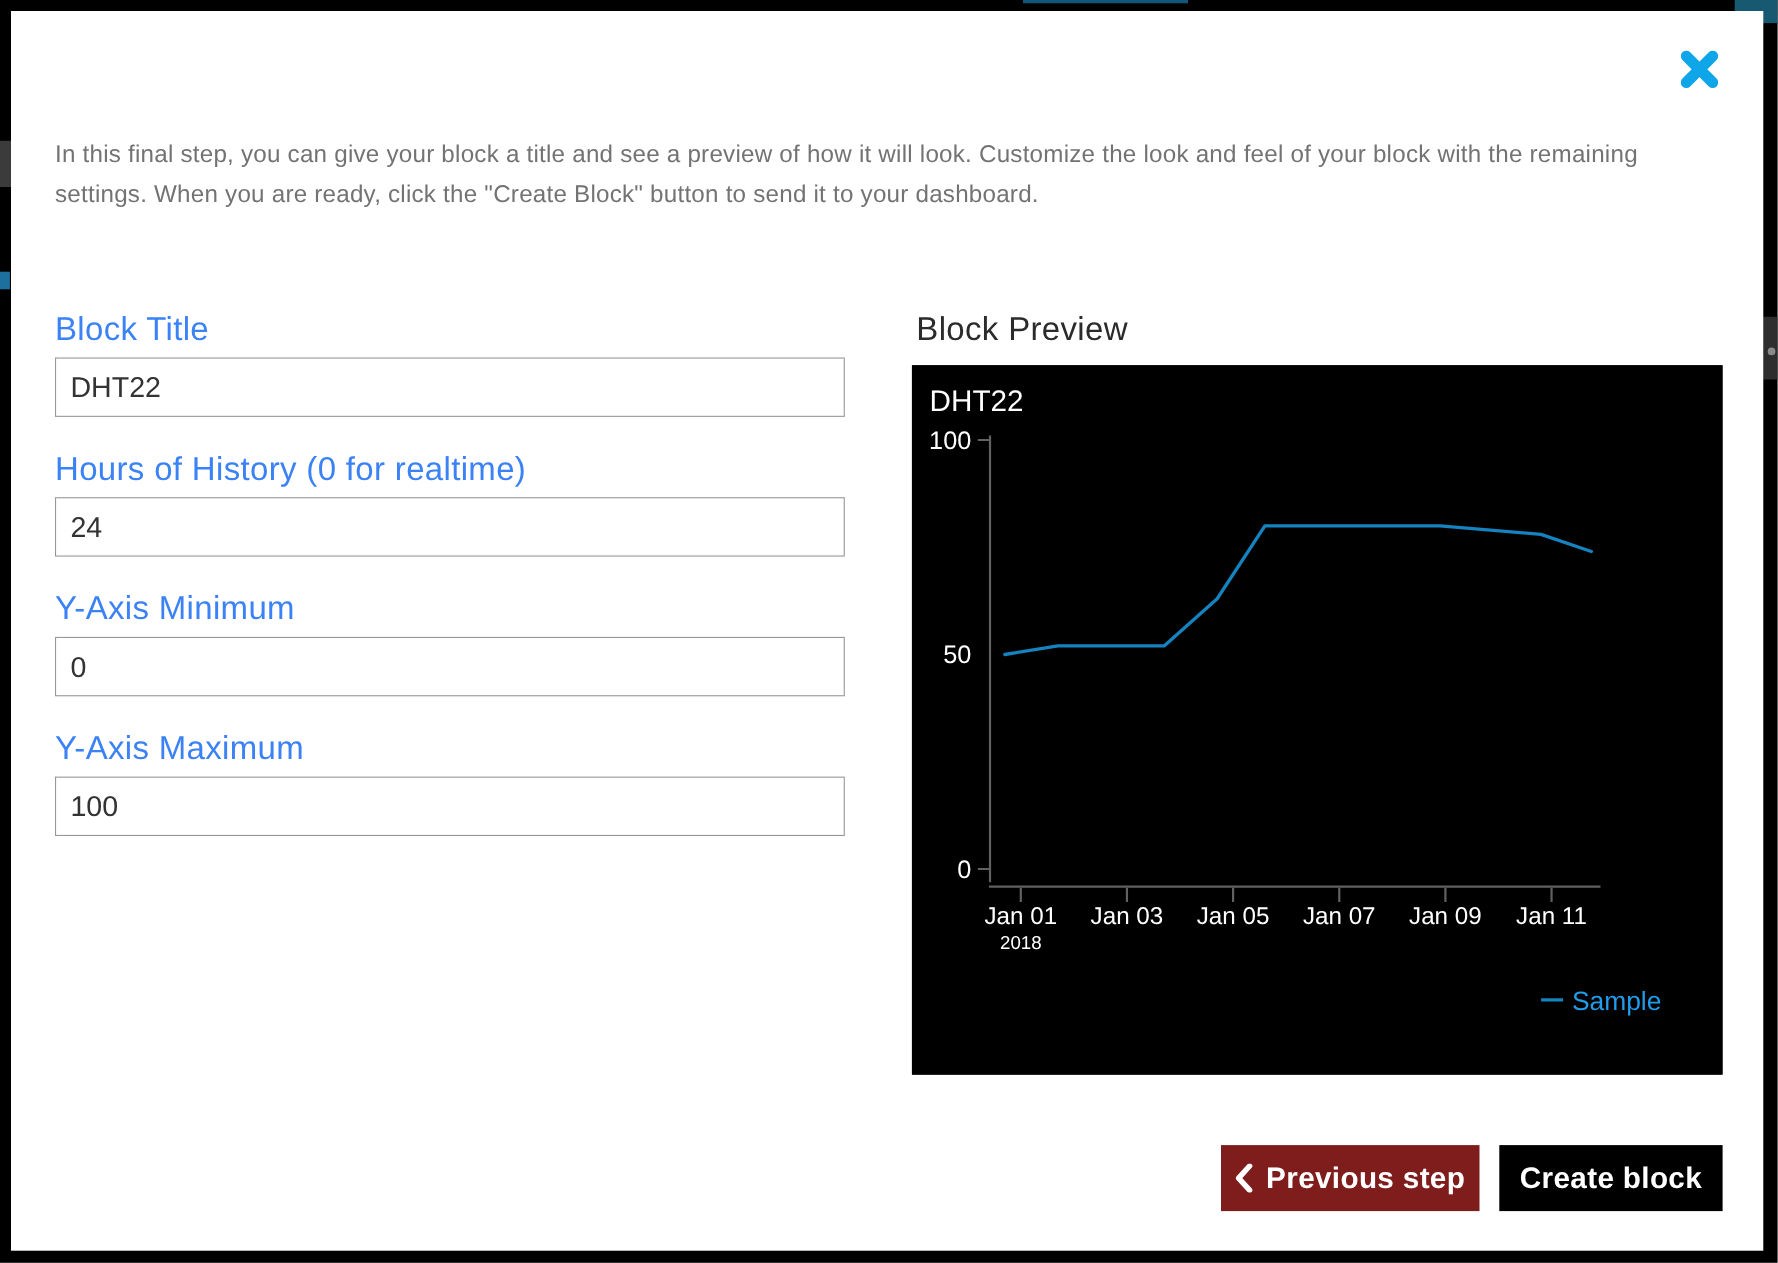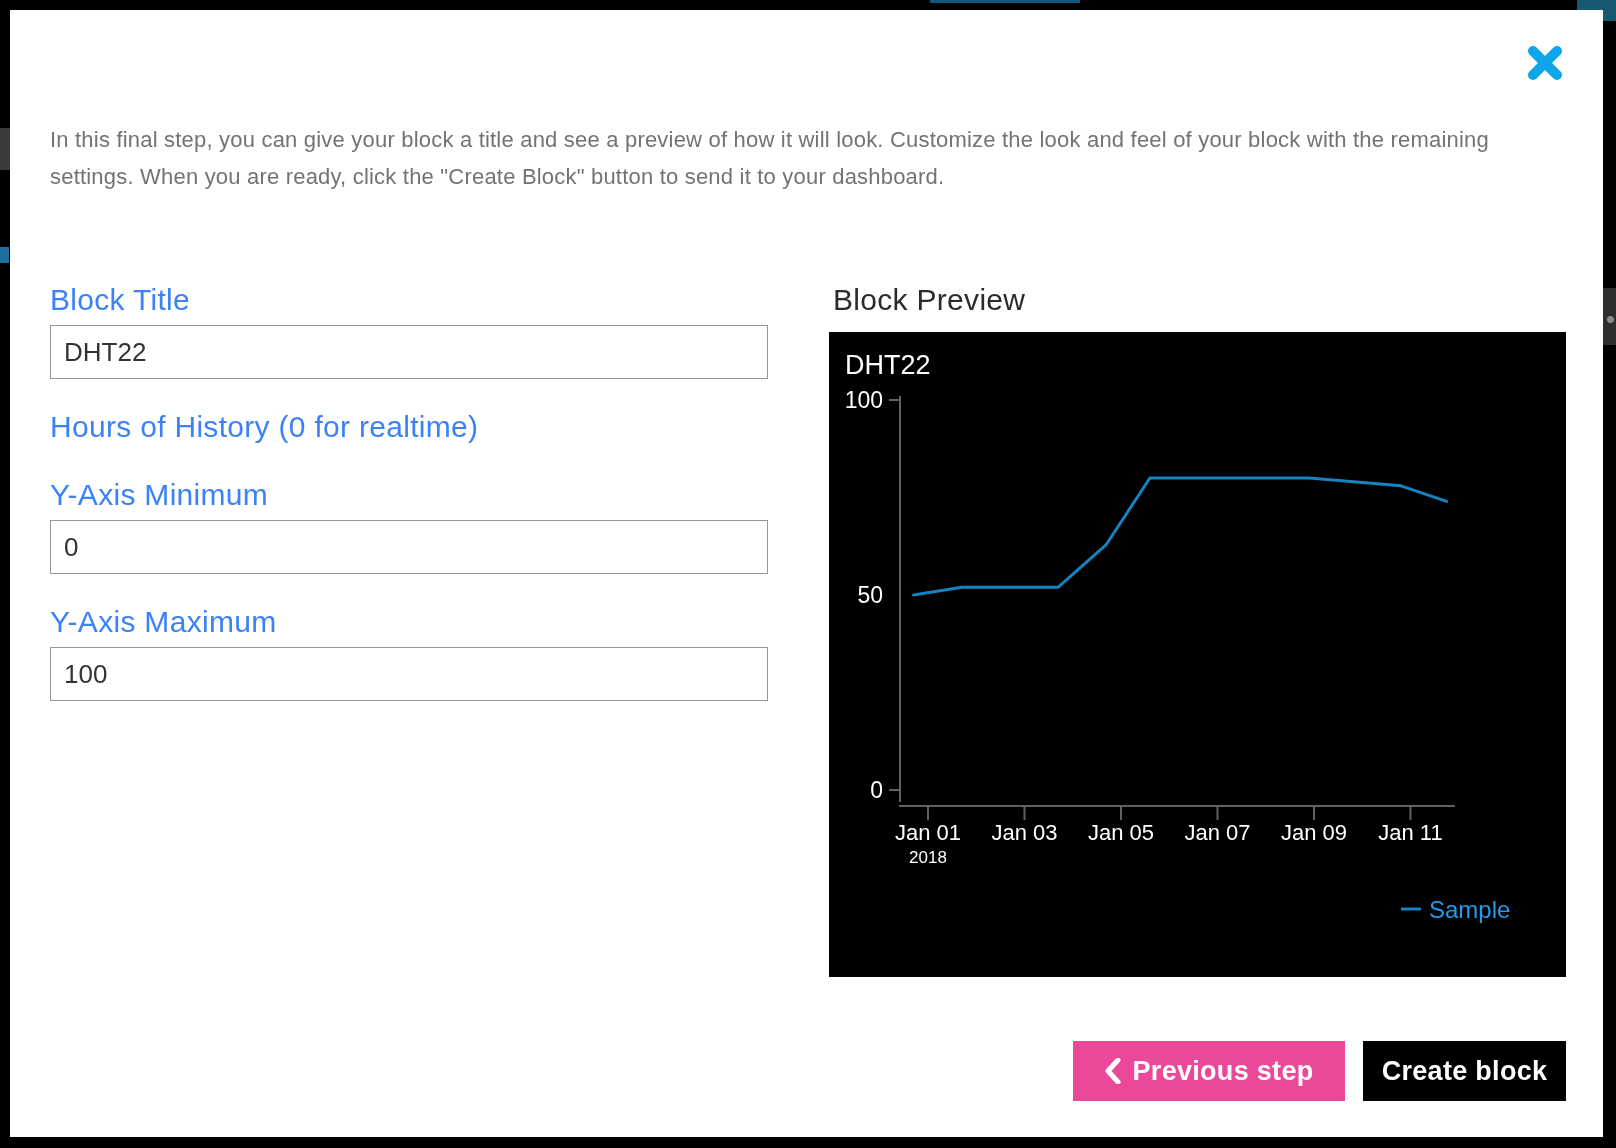--- a/index.html
+++ b/index.html
@@ -53,21 +53,21 @@
   }
   .chart-panel svg { display:block; }
   .chart-panel text { font-family:"Liberation Sans", sans-serif; }
 
   .footer { position:absolute; right:37px; top:1031px; display:flex; gap:18px; }
   .btn {
     height:60px; display:flex; align-items:center; justify-content:center;
     border:none; cursor:pointer; font-family:inherit; font-size:27px; font-weight:bold;
     color:#fff; letter-spacing:0.3px;
   }
-  .btn-prev { width:272px; background:#ec4899; gap:12px; }
+  .btn-prev { width:235px; background:#7f1d1d; gap:12px; }
   .btn-create { width:203px; background:#000000; }
   .btn-prev svg { display:block; }
 </style>
 </head>
 <body>
 
 <div>
   <div class="artifact artifact-teal"></div>
   <div class="artifact artifact-gray"></div>
   <div class="artifact artifact-dot"></div>
@@ -90,20 +90,21 @@
 
   <p class="modal-desc">In this final step, you can give your block a title and see a preview of how it will look. Customize the look and feel of your block with the remaining settings. When you are ready, click the "Create Block" button to send it to your dashboard.</p>
 
   <div class="fields">
     <div class="field">
       <div class="field-label">Block Title</div>
       <input type="text" value="DHT22" style="">
     </div>
     <div class="field">
       <div class="field-label">Hours of History (0 for realtime)</div>
+      <input type="text" value="24" style="">
     </div>
     <div class="field">
       <div class="field-label">Y-Axis Minimum</div>
       <input type="text" value="0" style="">
     </div>
     <div class="field">
       <div class="field-label">Y-Axis Maximum</div>
       <input type="text" value="100" style="">
     </div>
   </div>

